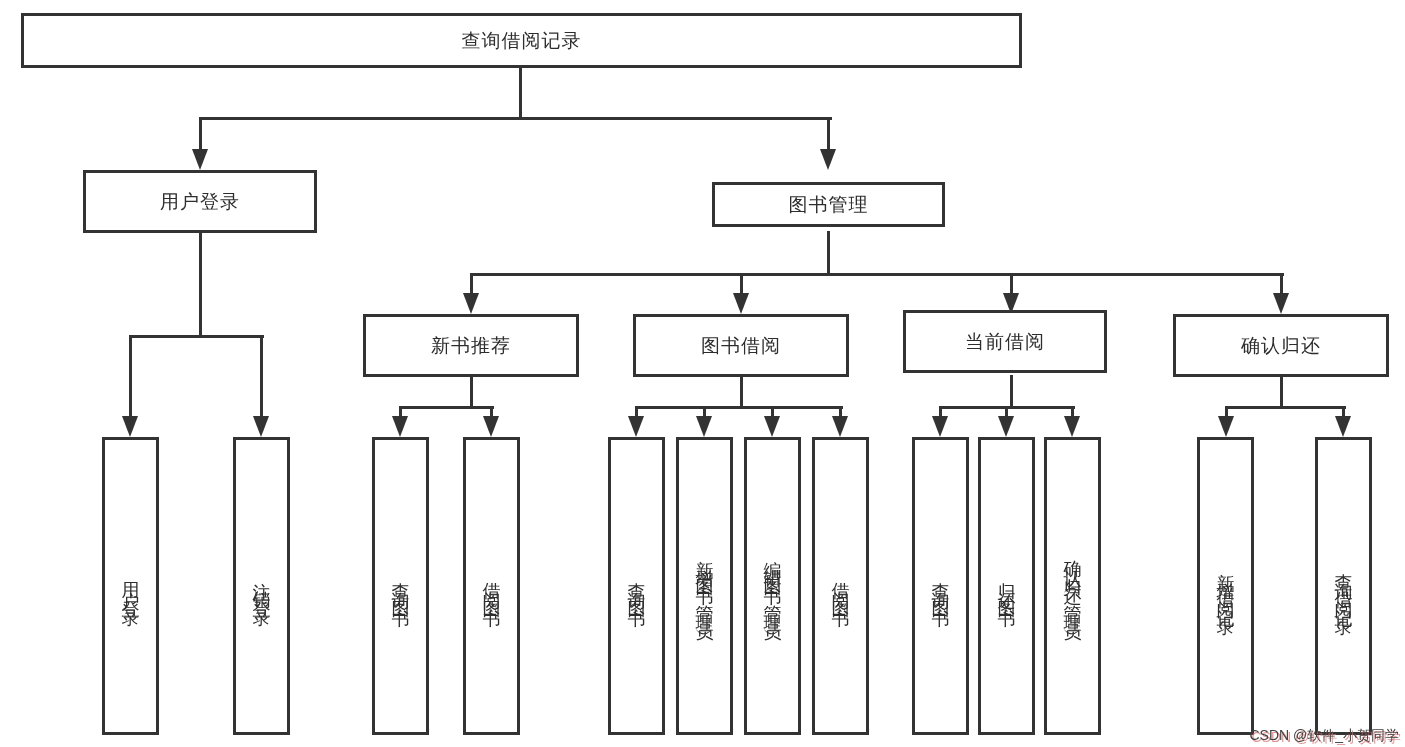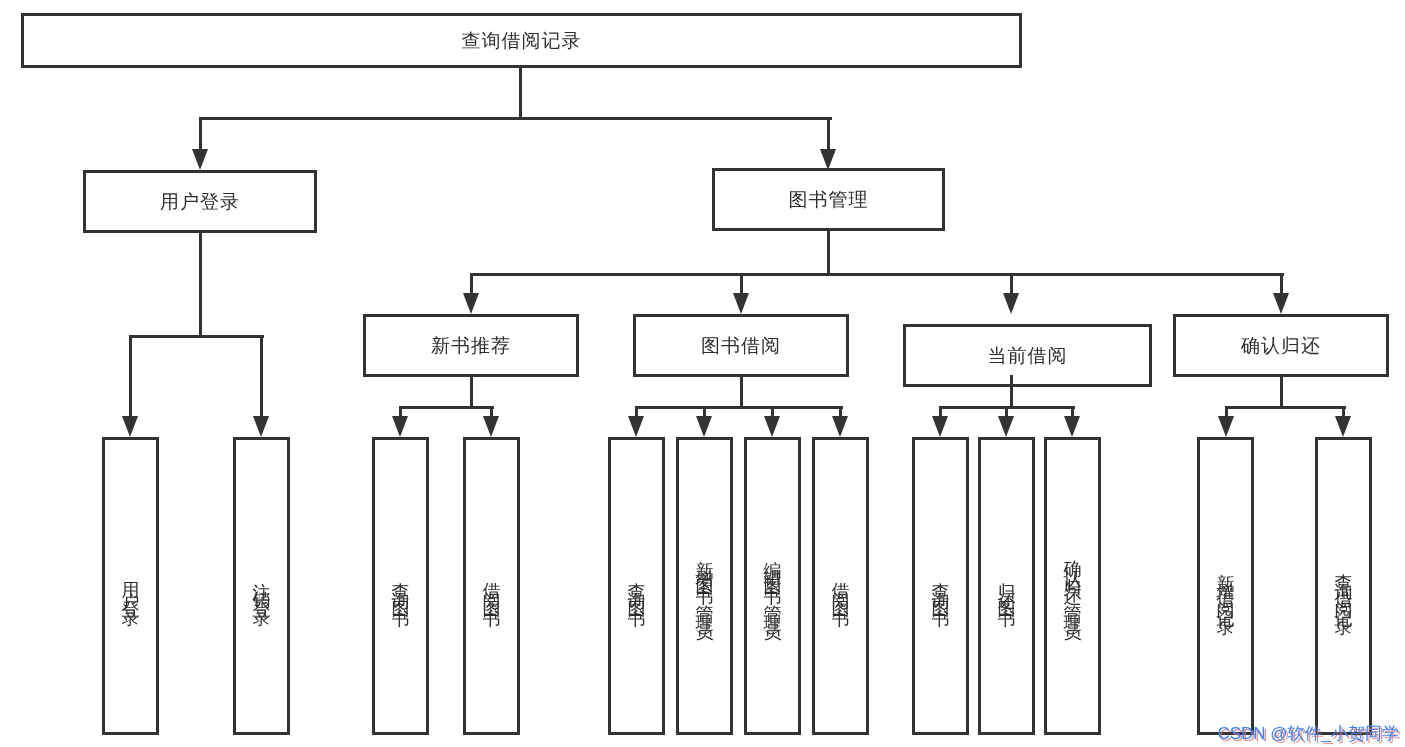--- a/index.html
+++ b/index.html
@@ -21,41 +21,41 @@
   .hline { position:absolute; height:3px; background:#333333; }
   .vline { position:absolute; width:3px; background:#333333; }
   .arrow {
     position:absolute; width:0; height:0;
     border-left:8px solid transparent;
     border-right:8px solid transparent;
     border-top:21px solid #333333;
   }
   .watermark {
     position:absolute; right:6px; bottom:2px;
-    font-size:17px; color:#3b82f6;
+    font-size:14px; color:#404040;
     text-shadow:2px 2px 0 rgba(216,112,112,0.75);
     white-space:nowrap;
   }
 </style>
 </head>
 <body>
 
 <div id="stage">
 
   <div class="box" style="left:21px; top:13px; width:1001px; height:55px;">查询借阅记录</div>
 
   <div class="vline" style="left:519px; top:66px; height:54px;"></div>
   <div class="hline" style="left:199px; top:117px; width:633px;"></div>
   <div class="vline" style="left:199px; top:117px; height:36px;"></div>
   <div class="arrow" style="left:192px; top:149px;"></div>
   <div class="vline" style="left:827px; top:117px; height:36px;"></div>
   <div class="arrow" style="left:820px; top:149px;"></div>
 
   <div class="box" style="left:83px; top:170px; width:234px; height:63px;">用户登录</div>
-  <div class="box" style="left:712px; top:168px; width:233px; height:63px;">图书管理</div>
+  <div class="box" style="left:712px; top:182px; width:233px; height:45px;">图书管理</div>
 
   <div class="vline" style="left:199px; top:231px; height:104px;"></div>
   <div class="hline" style="left:129px; top:335px; width:135px;"></div>
   <div class="vline" style="left:129px; top:335px; height:82px;"></div>
   <div class="arrow" style="left:122px; top:416px;"></div>
   <div class="vline" style="left:260px; top:335px; height:82px;"></div>
   <div class="arrow" style="left:253px; top:416px;"></div>
 
   <div class="vline" style="left:827px; top:231px; height:45px;"></div>
   <div class="hline" style="left:470px; top:273px; width:814px;"></div>
@@ -63,21 +63,21 @@
   <div class="arrow" style="left:463px; top:293px;"></div>
   <div class="vline" style="left:740px; top:273px; height:22px;"></div>
   <div class="arrow" style="left:733px; top:293px;"></div>
   <div class="vline" style="left:1010px; top:273px; height:22px;"></div>
   <div class="arrow" style="left:1003px; top:293px;"></div>
   <div class="vline" style="left:1280px; top:273px; height:22px;"></div>
   <div class="arrow" style="left:1273px; top:293px;"></div>
 
   <div class="box" style="left:633px; top:314px; width:216px; height:63px;">图书借阅</div>
   <div class="box" style="left:363px; top:314px; width:216px; height:63px;">新书推荐</div>
-  <div class="box" style="left:903px; top:324px; width:249px; height:63px;">当前借阅</div>
+  <div class="box" style="left:903px; top:310px; width:204px; height:63px;">当前借阅</div>
   <div class="box" style="left:1173px; top:314px; width:216px; height:63px;">确认归还</div>
 
   <div class="vline" style="left:470px; top:375px; height:34px;"></div>
   <div class="hline" style="left:399px; top:406px; width:95px;"></div>
   <div class="vline" style="left:399px; top:406px; height:12px;"></div>
   <div class="arrow" style="left:392px; top:416px;"></div>
   <div class="vline" style="left:490px; top:406px; height:12px;"></div>
   <div class="arrow" style="left:483px; top:416px;"></div>
 
   <div class="vline" style="left:740px; top:375px; height:34px;"></div>

